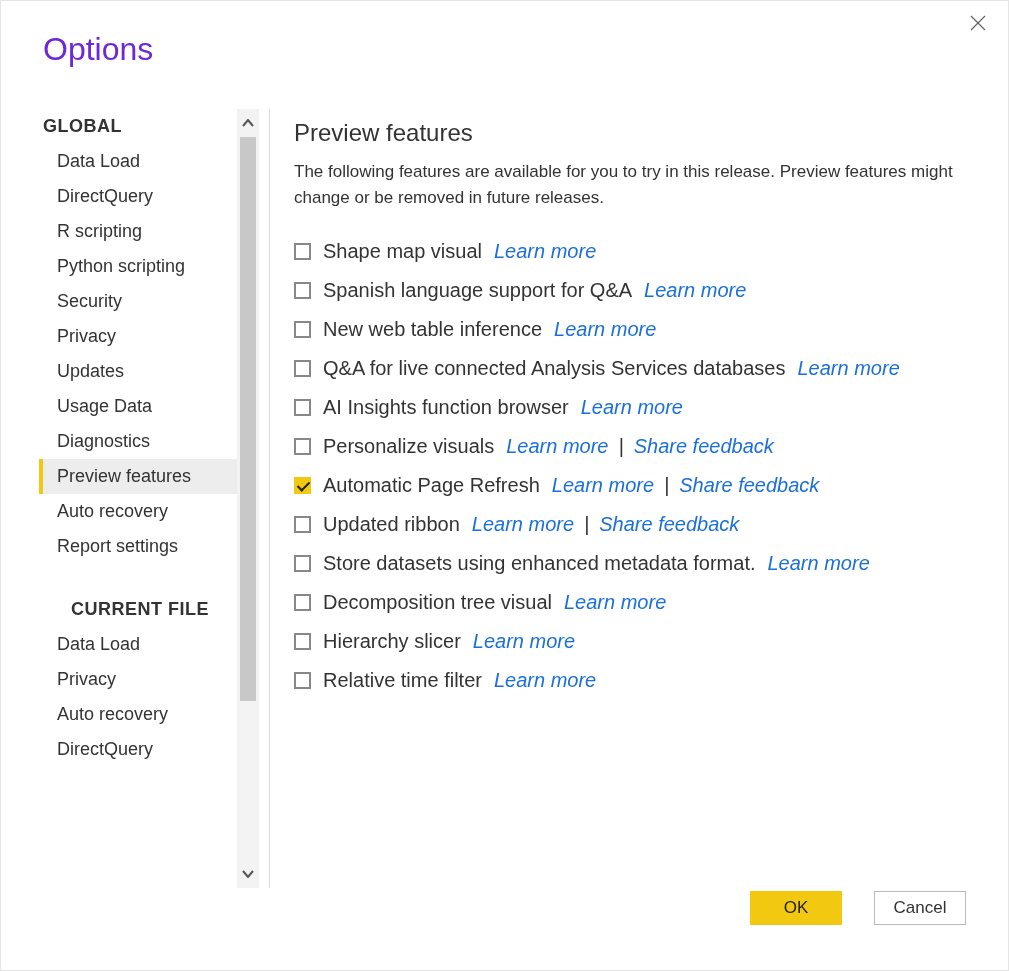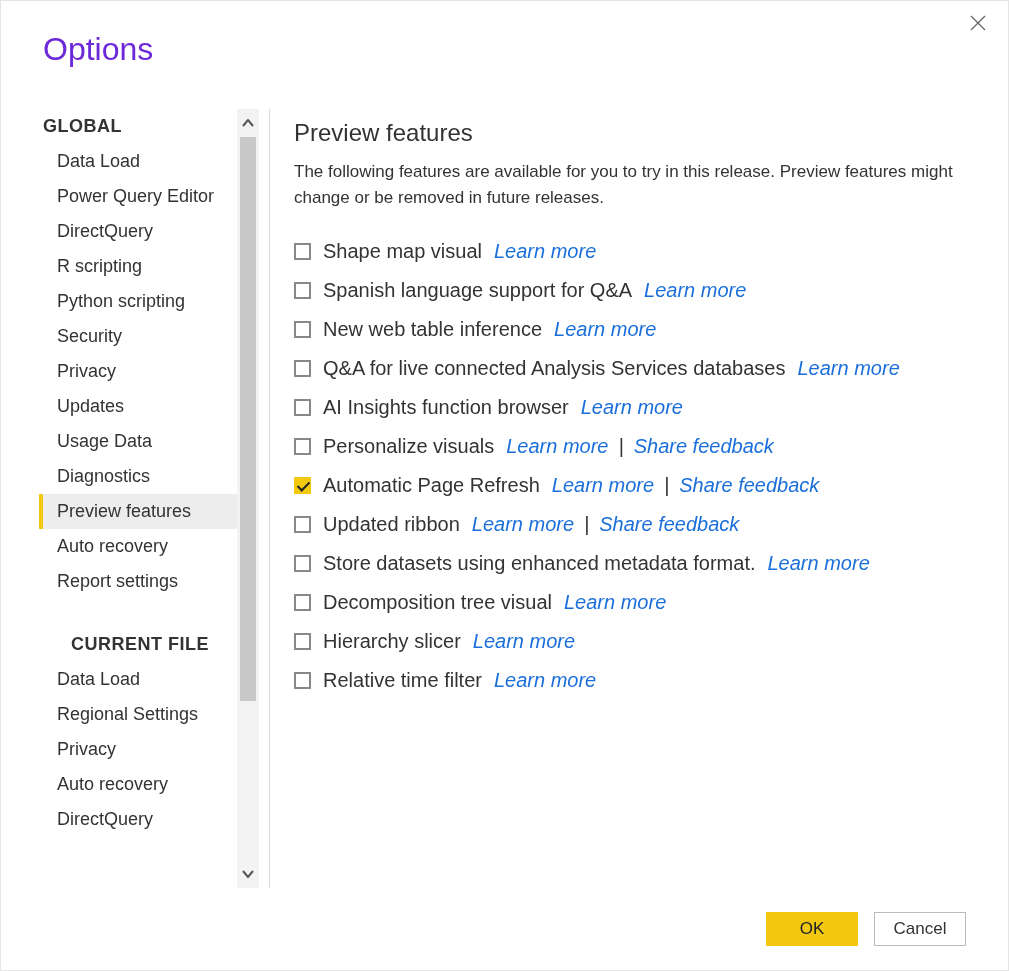--- a/index.html
+++ b/index.html
@@ -157,23 +157,23 @@
   .link {
     color: #1a6fdb;
     cursor: pointer;
   }
   .sep {
     color: #333;
     padding: 0 2px;
   }
   .footer {
     position: absolute;
-    bottom: 24px; right: 42px;
-    display: flex;
-    gap: 16px;
+    bottom: 45px; right: 42px;
+    display: flex;
+    gap: 32px;
   }
   .btn {
     width: 92px; height: 34px;
     font-size: 17px;
     display: flex; align-items: center; justify-content: center;
     cursor: pointer;
     border: 1px solid #bbb;
     background: #fff;
     color: #333;
   }
@@ -196,35 +196,33 @@
   </div>
 
   <div class="title">Options</div>
 
   <div class="body">
 
     <div class="sidebar-wrap">
       <div class="sidebar" id="sidebar">
           <div class="section-header">GLOBAL</div>
           <div class="nav-item">Data Load</div>
-          <div class="nav-item">Power Query Editor</div>
           <div class="nav-item">DirectQuery</div>
           <div class="nav-item">R scripting</div>
           <div class="nav-item">Python scripting</div>
           <div class="nav-item">Security</div>
           <div class="nav-item">Privacy</div>
           <div class="nav-item">Updates</div>
           <div class="nav-item">Usage Data</div>
           <div class="nav-item">Diagnostics</div>
           <div class="nav-item selected">Preview features</div>
           <div class="nav-item">Auto recovery</div>
           <div class="nav-item">Report settings</div>
           <div class="section-header second">CURRENT FILE</div>
           <div class="nav-item">Data Load</div>
-          <div class="nav-item">Regional Settings</div>
           <div class="nav-item">Privacy</div>
           <div class="nav-item">Auto recovery</div>
           <div class="nav-item">DirectQuery</div>
         </div>
       <div class="scroll">
         <div class="scroll-arrow">
           <svg width="12" height="8" viewBox="0 0 12 8">
               <path d="M1 7 L6 1 L11 7" fill="none" stroke="#555" stroke-width="2"></path>
             </svg>
         </div>

